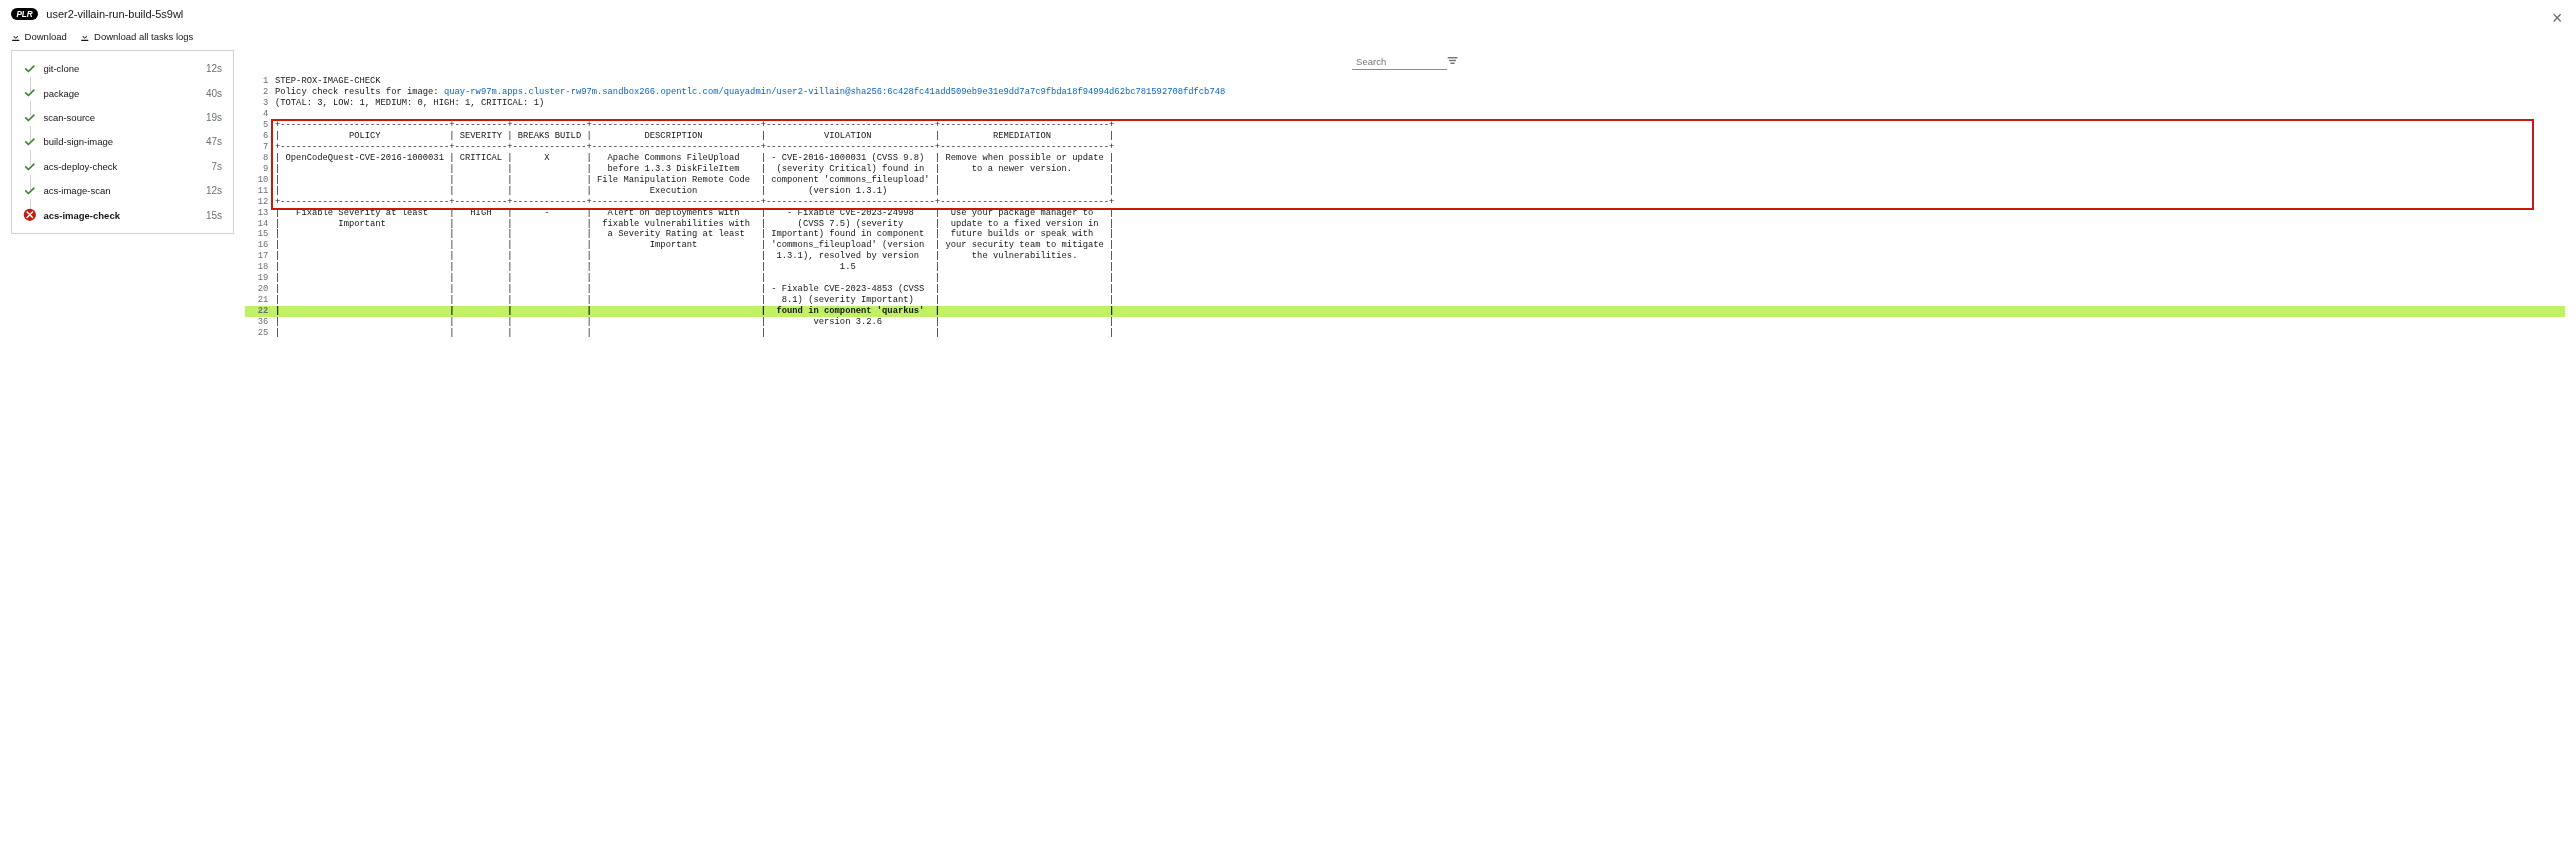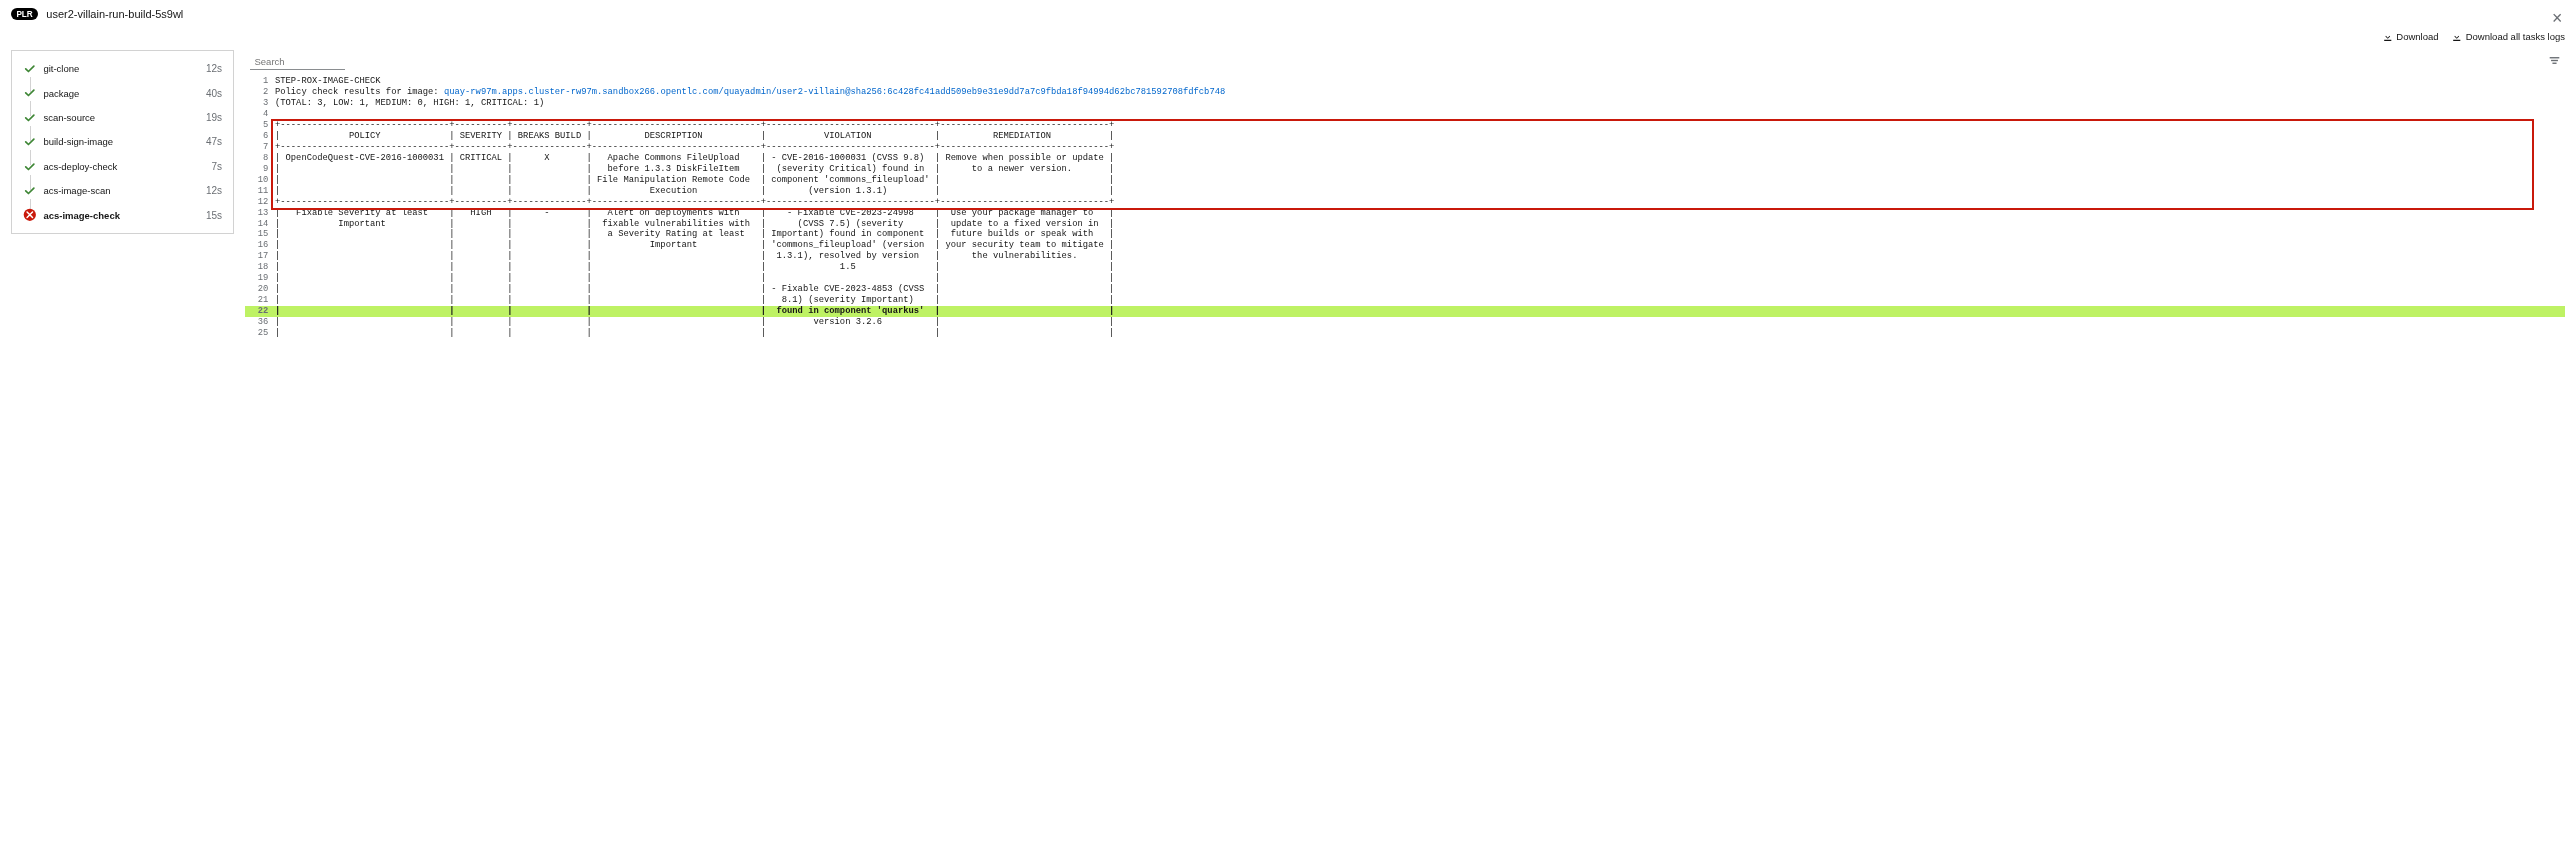--- a/index.html
+++ b/index.html
@@ -16,37 +16,38 @@
     gap: 8.2px;
     position: relative;
   }
   .plr-badge {
     background: #000000;
     color: #fff;
     font-weight: 600;
     font-size: 8.2px;
     border-radius: 8.2px;
     padding: 1.4px 5.4px;
+    font-style: italic;
   }
   .title {
     font-size: 11px;
     color: #151515;
   }
   .close-btn {
     position: absolute;
     right: 13.6px;
     top: 8.2px;
     color: #6a6e73;
     font-size: 17.7px;
     font-weight: 300;
     cursor: pointer;
   }
   .actions-row {
     display: flex;
-    justify-content: flex-end;
+    justify-content: flex-start;
     padding: 2.7px 11px 8.2px;
     gap: 13.6px;
   }
   .action-link {
     display: inline-flex;
     align-items: center;
     gap: 4.1px;
     color: #151515;
     cursor: pointer;
     font-size: 9.5px;
@@ -98,21 +99,21 @@
   .task-time {
     color: #6a6e73;
     font-size: 10px;
   }
   .log-panel {
     flex: 1;
     position: relative;
   }
   .search-row {
     display: flex;
-    justify-content: space-between;
+    justify-content: center;
     align-items: center;
     padding: 2.7px 5.4px 5.4px;
     gap: 0;
   }
   .search-input {
     border: none;
     border-bottom: 0.7px solid #8a8d90;
     padding: 2.7px 4.1px;
     font-size: 9.5px;
     color: #6a6e73;

